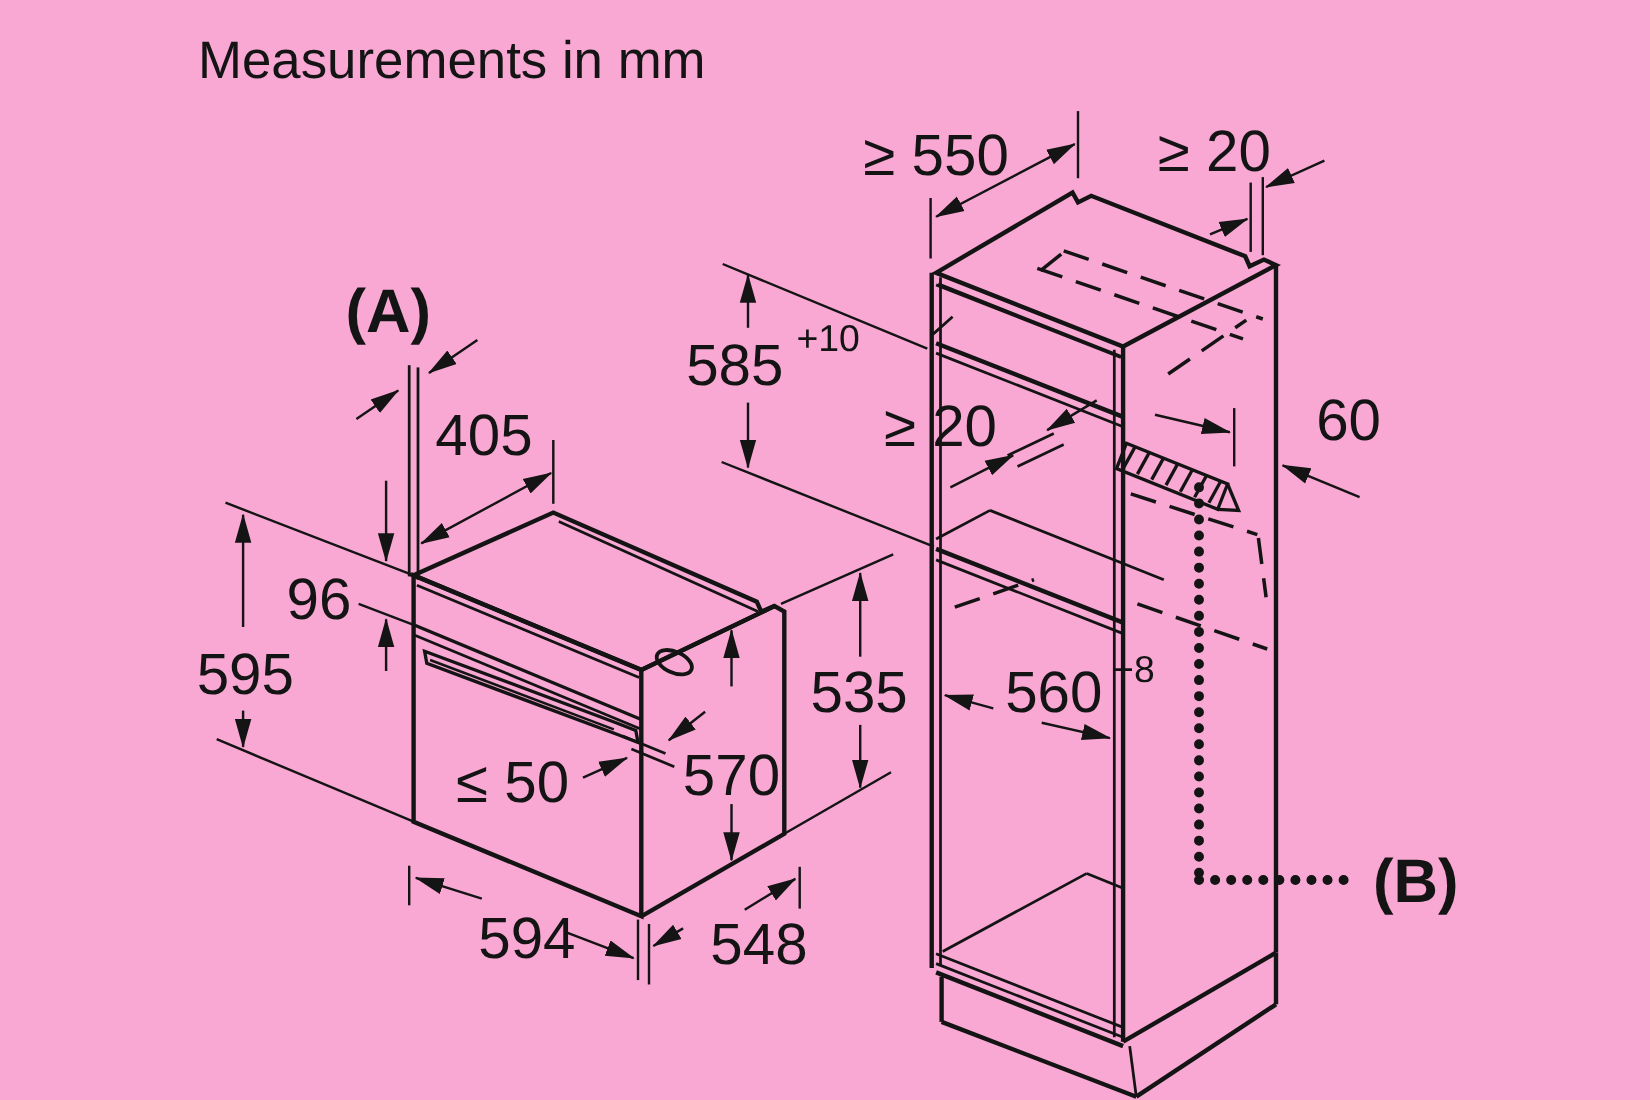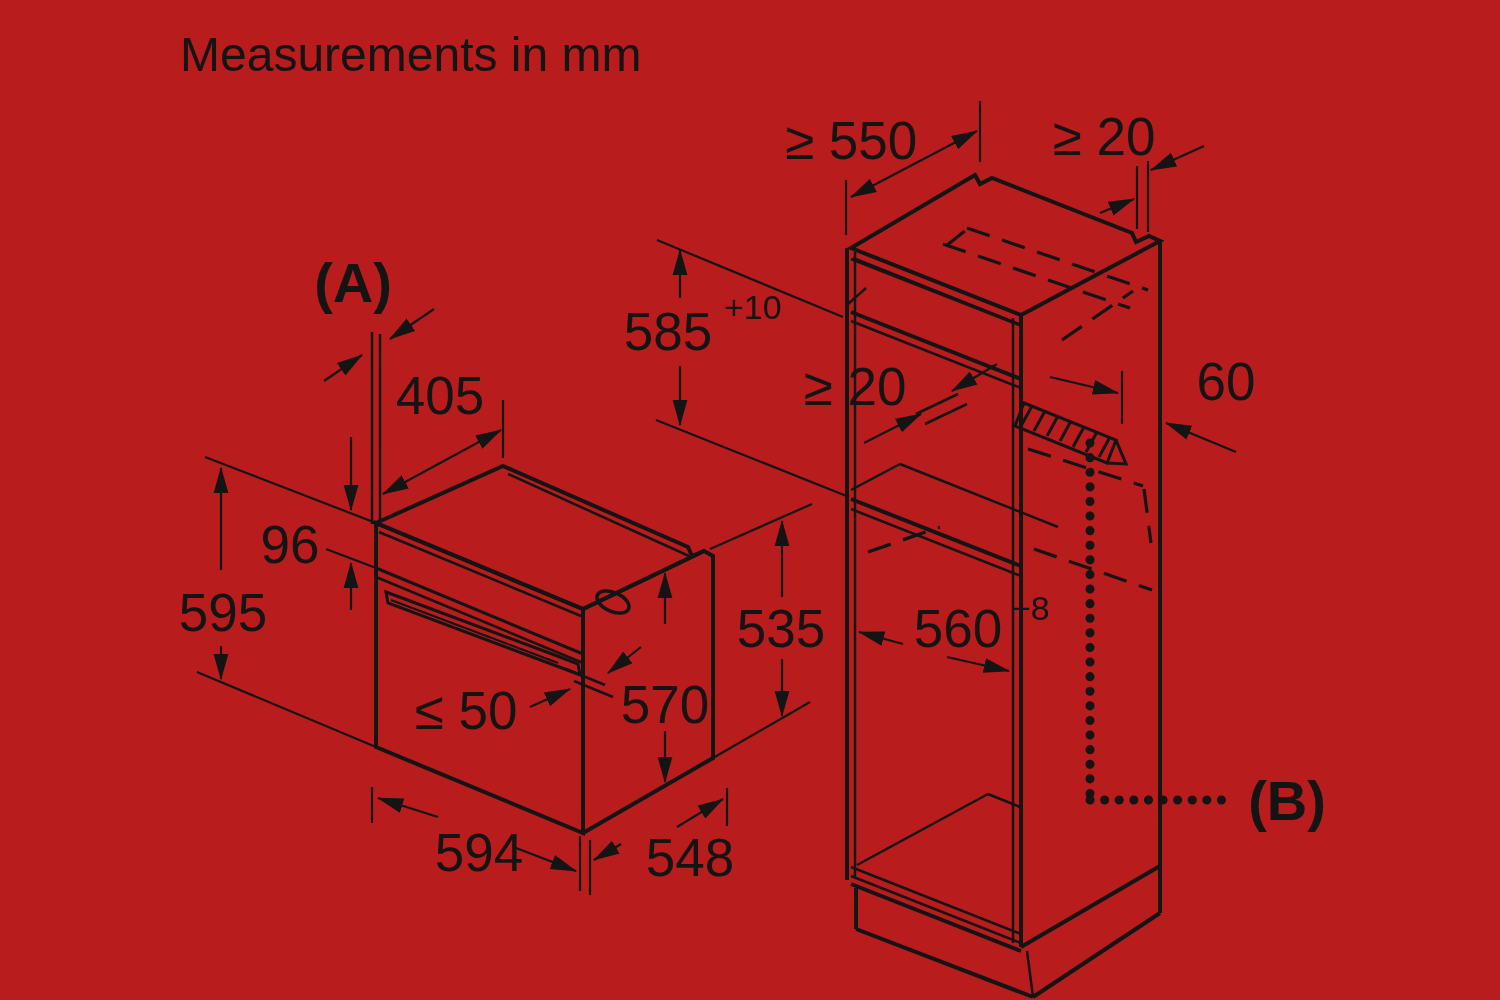--- a/index.html
+++ b/index.html
@@ -1,16 +1,16 @@
 <!DOCTYPE html>
 <html><head>
 <meta charset="utf-8">
 <style>
   html,body{margin:0;padding:0;background:#ffffff;}
-  .stage{position:relative;width:1500px;height:1000px;background:#b91c1c;overflow:hidden;}
+  .stage{position:relative;width:1500px;height:1000px;background:#f9a8d4;overflow:hidden;}
   svg{display:block;}
   text{font-family:"Liberation Sans","DejaVu Sans",sans-serif;fill:#141414;}
   .t-title{font-size:48px;}
   .t-dim{font-size:53px;}
   .t-sup{font-size:34px;}
   .t-call{font-size:56px;font-weight:bold;}
   .ln{stroke:#141414;fill:none;}
   .w4{stroke-width:4px;}
   .w3{stroke-width:3px;}
   .w25{stroke-width:2.5px;}

